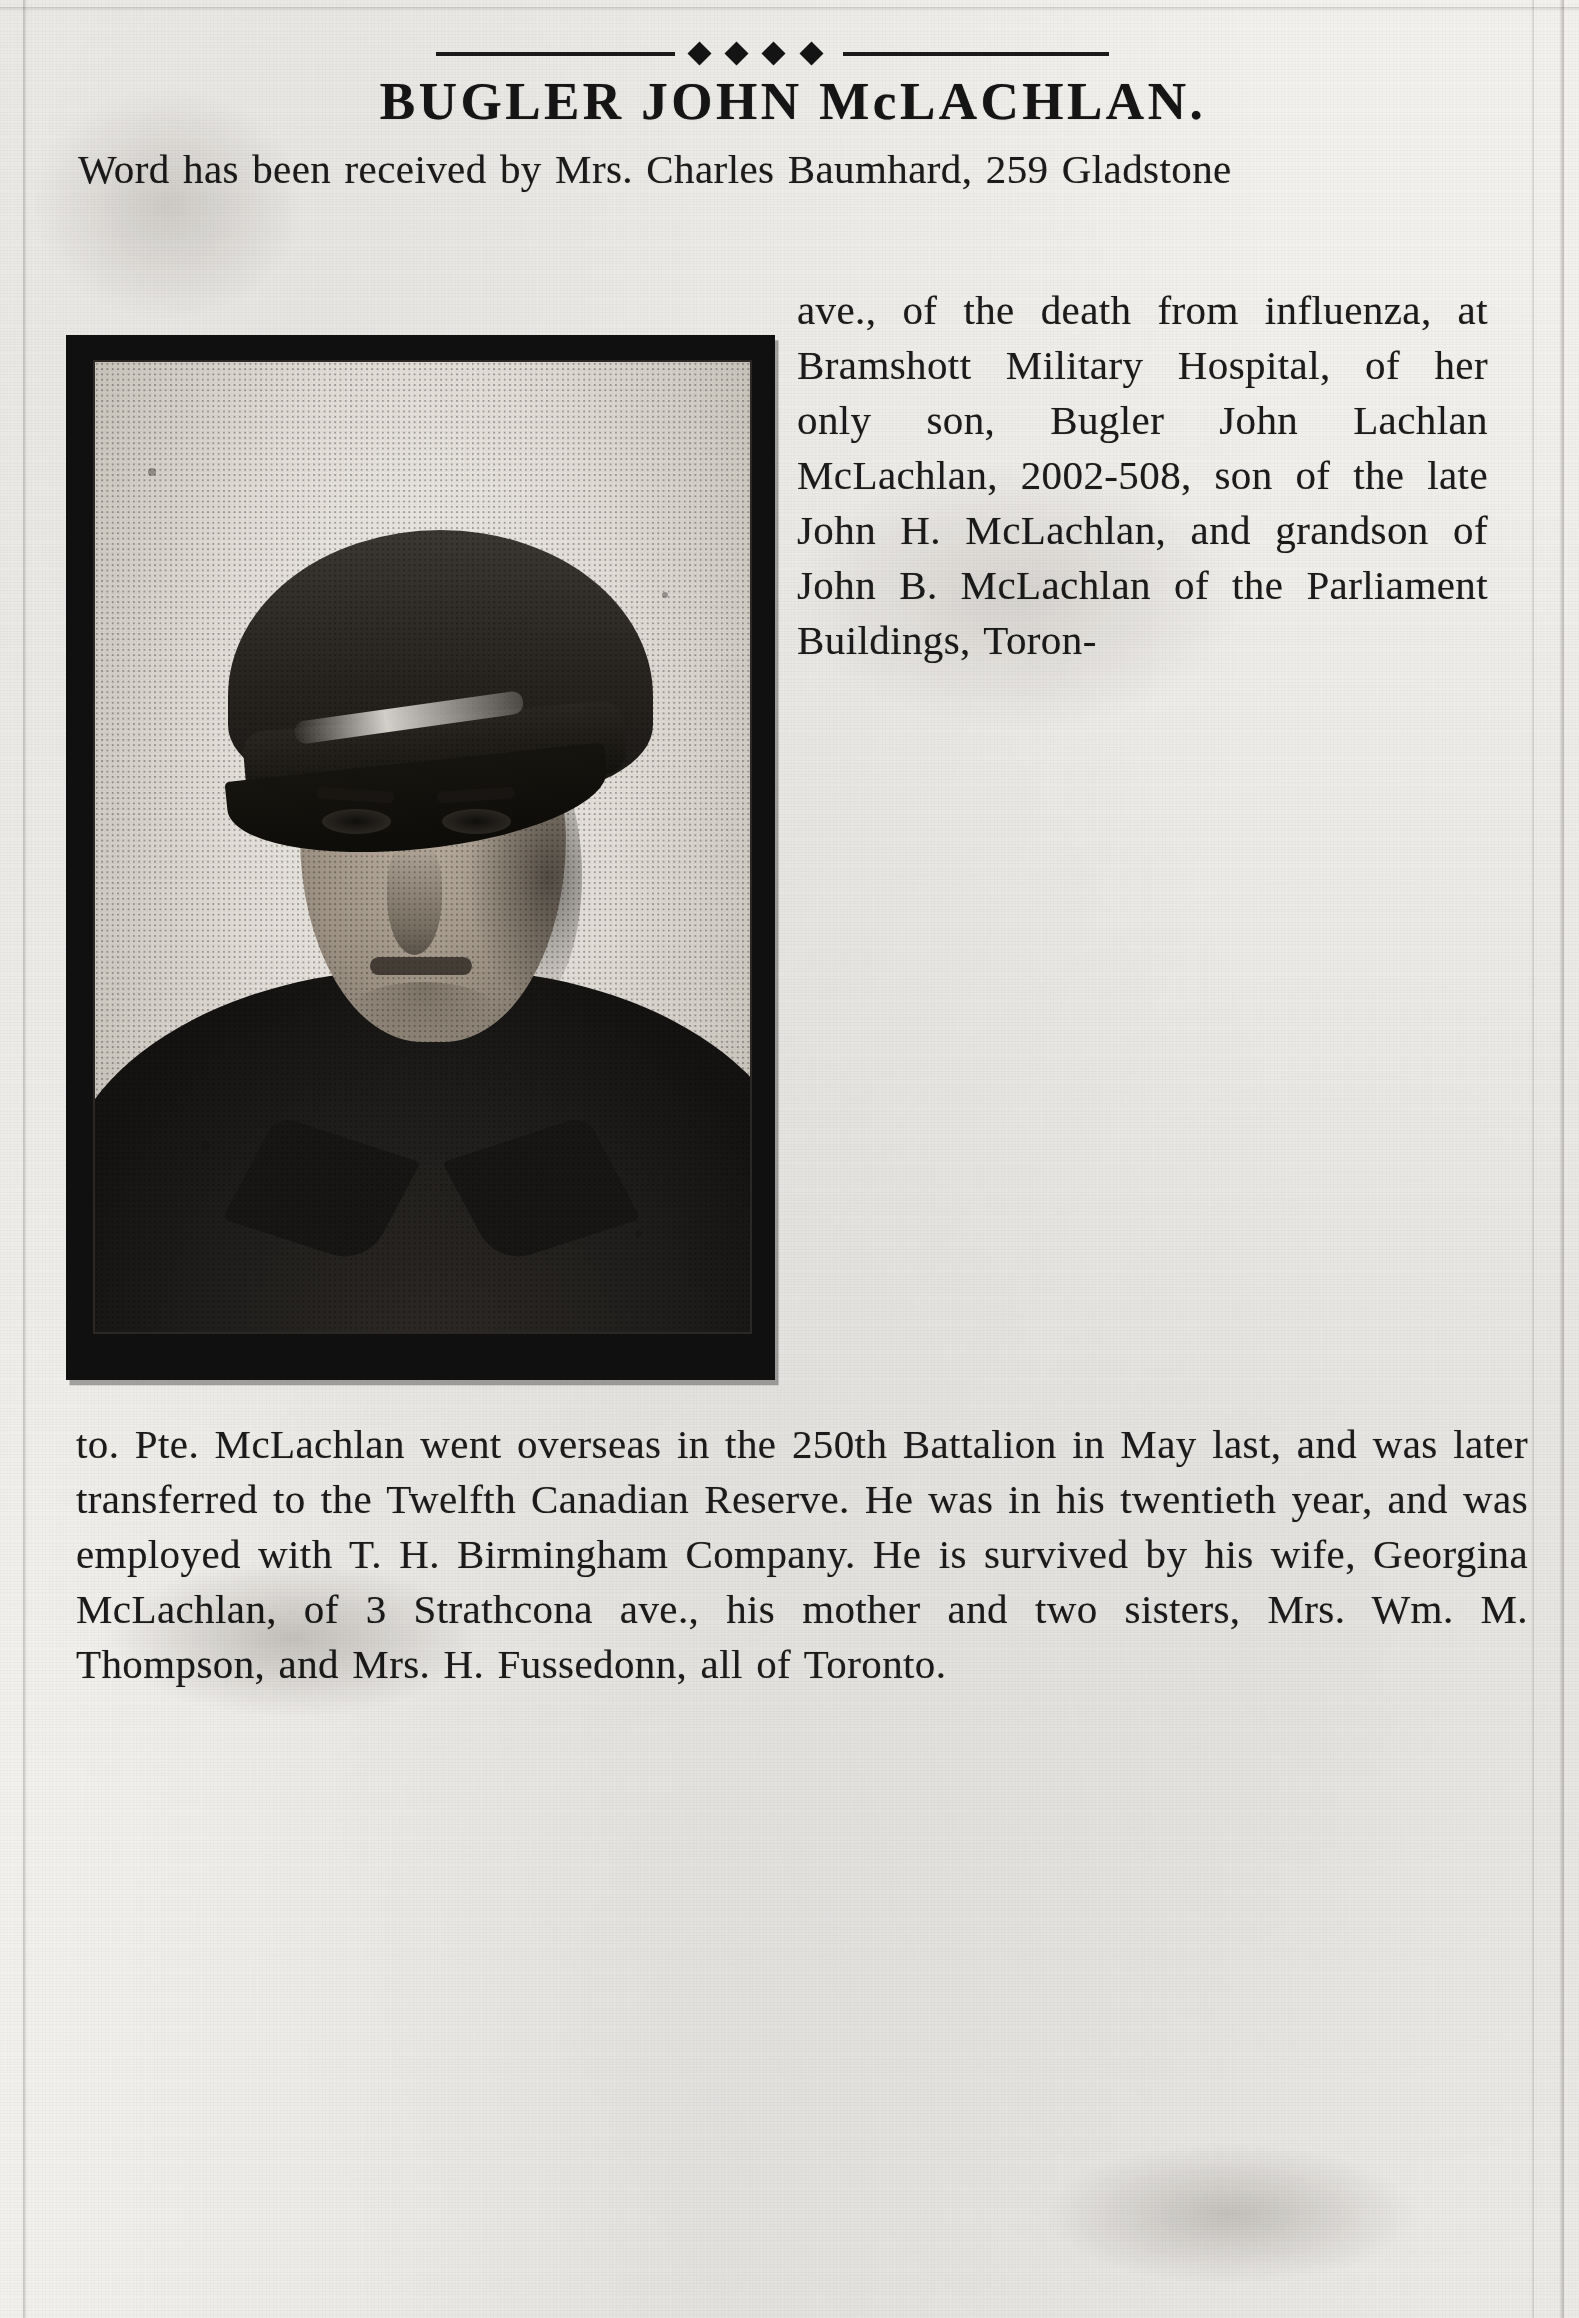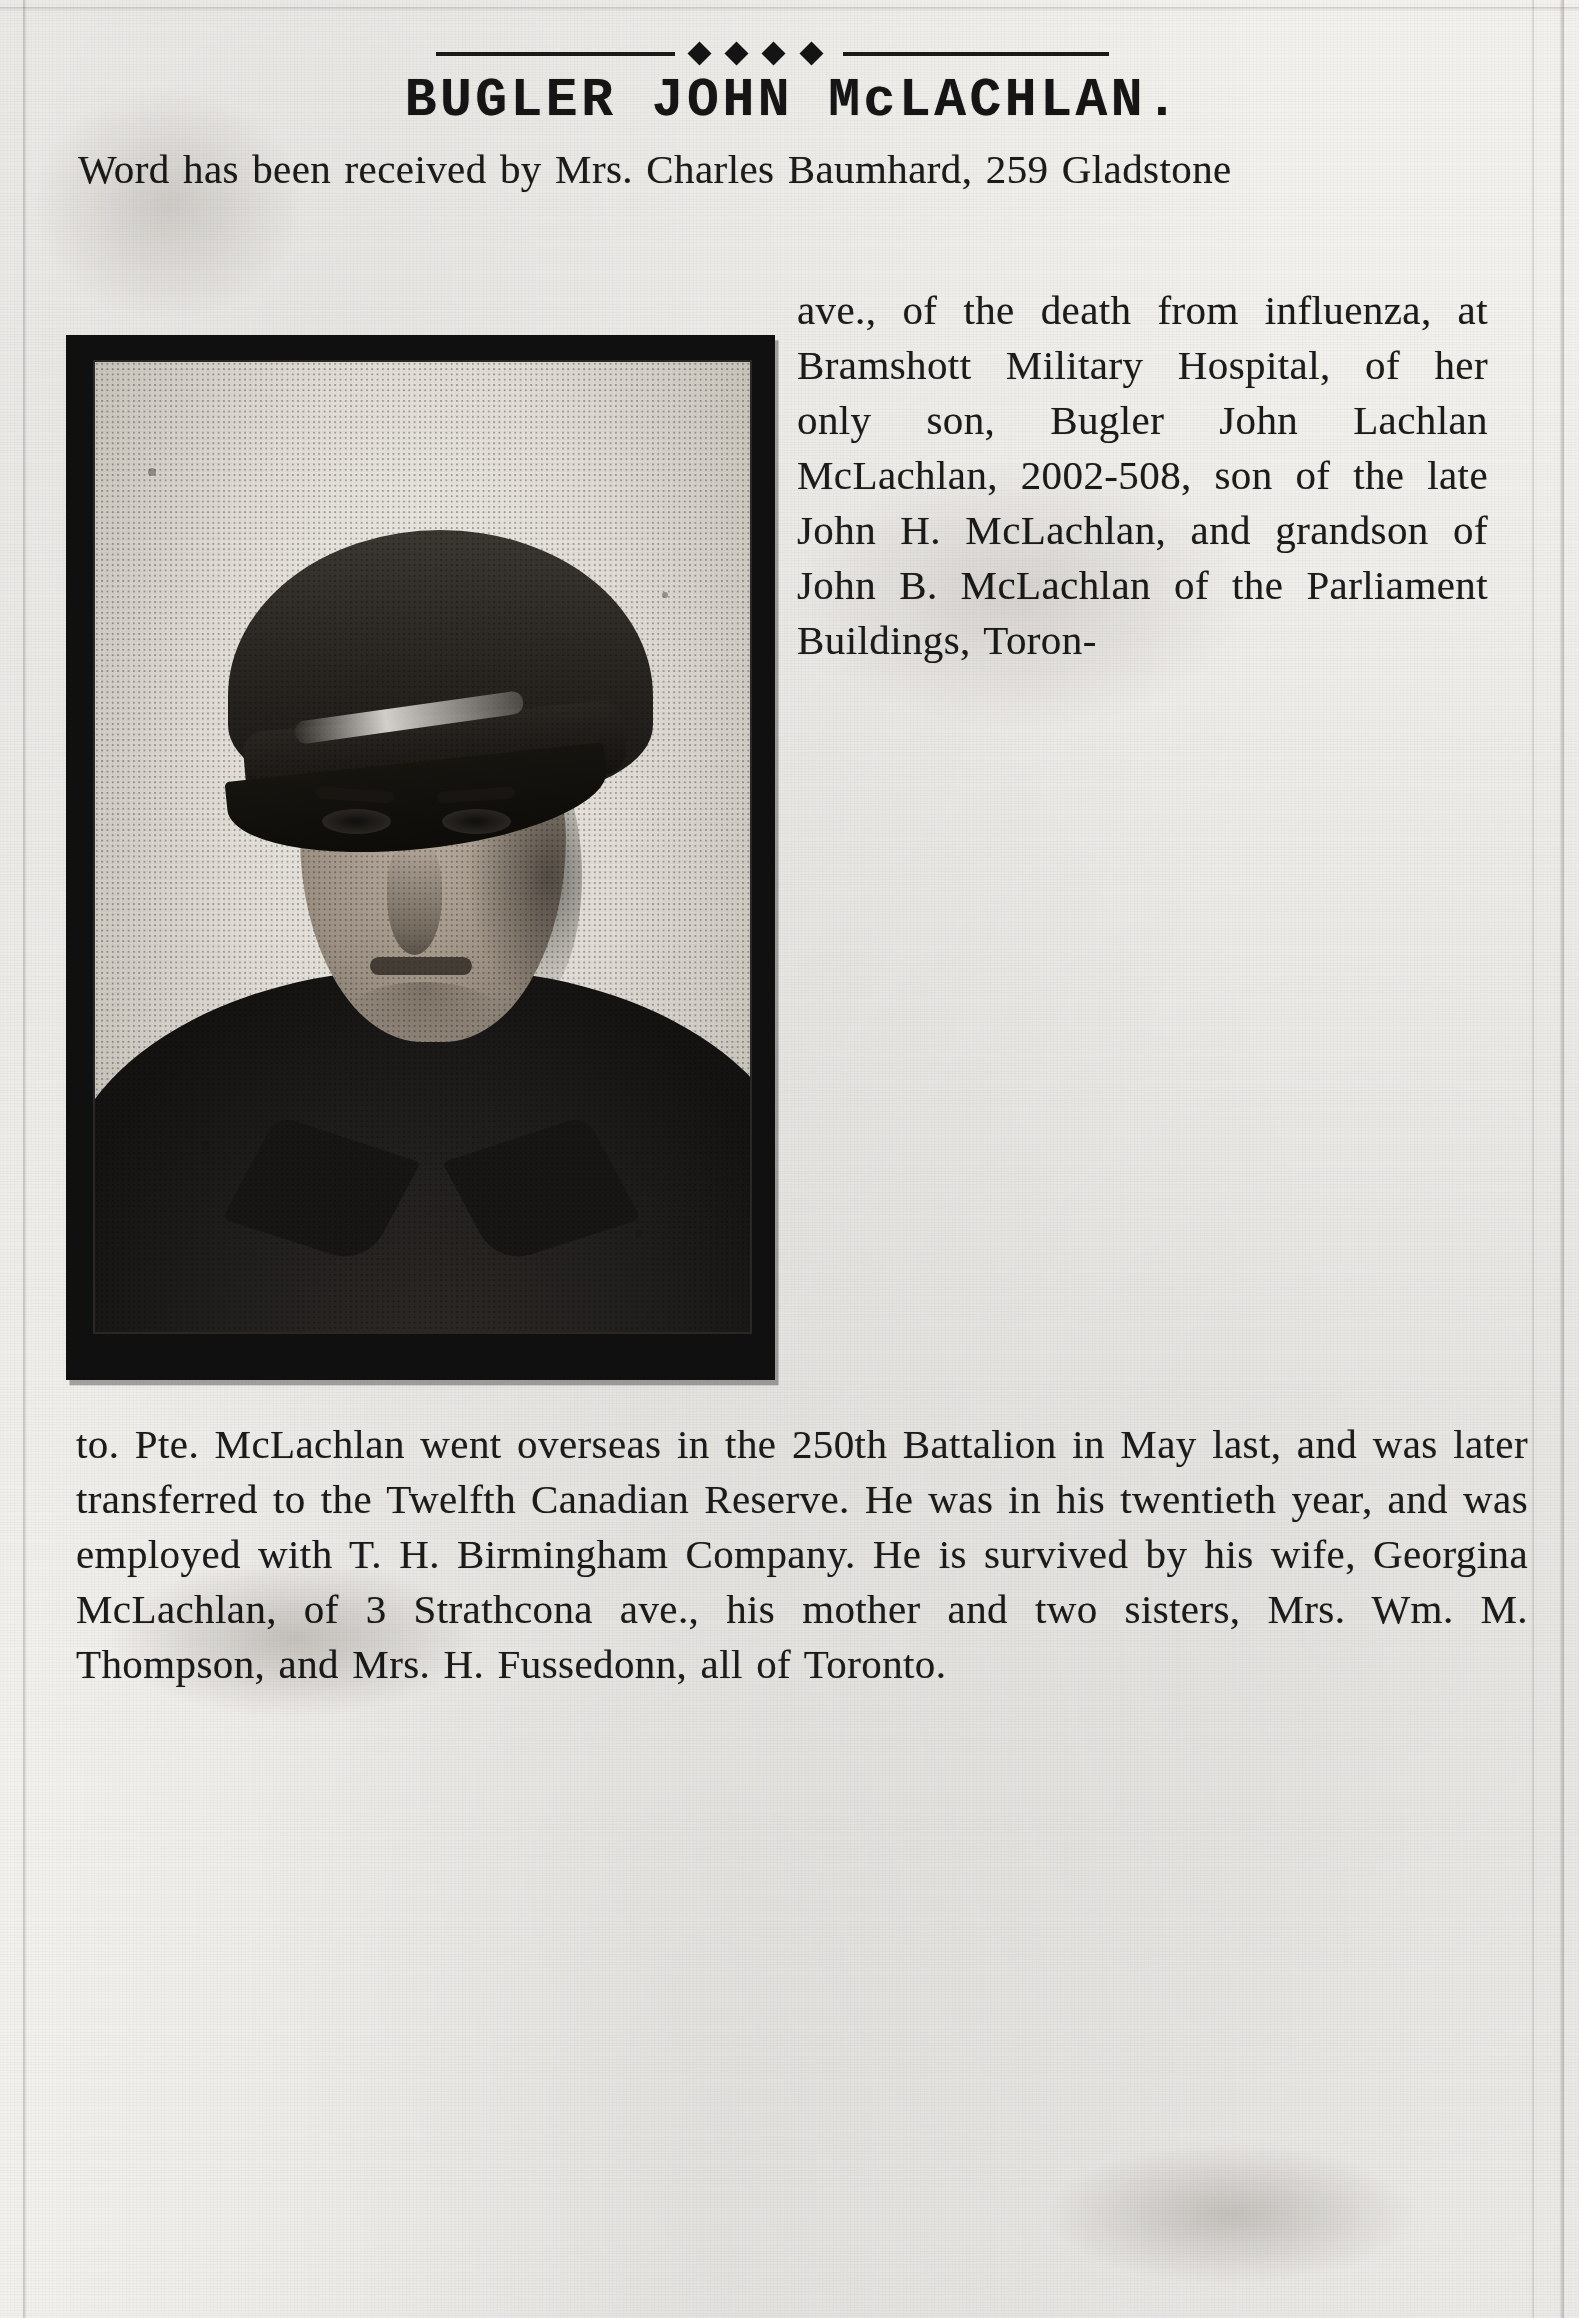--- a/index.html
+++ b/index.html
@@ -83,21 +83,21 @@
   #topRule .dia.d3 { left: 329px; }
   #topRule .dia.d4 { left: 367px; }
 
   
   #headline {
     position: absolute;
     left: 151px;
     top: 71px;
     width: 1284px;
     text-align: center;
-    font-family: Liberation Mono, monospace;
+    font-family: Liberation Serif, serif;
     font-weight: 700;
     font-size: 53px;
     letter-spacing: 3.5px;
     color: #151515;
     white-space: nowrap;
     text-shadow: 0 0 0.9px rgba(0,0,0,.5);
   }
 
   
   .body-text {

